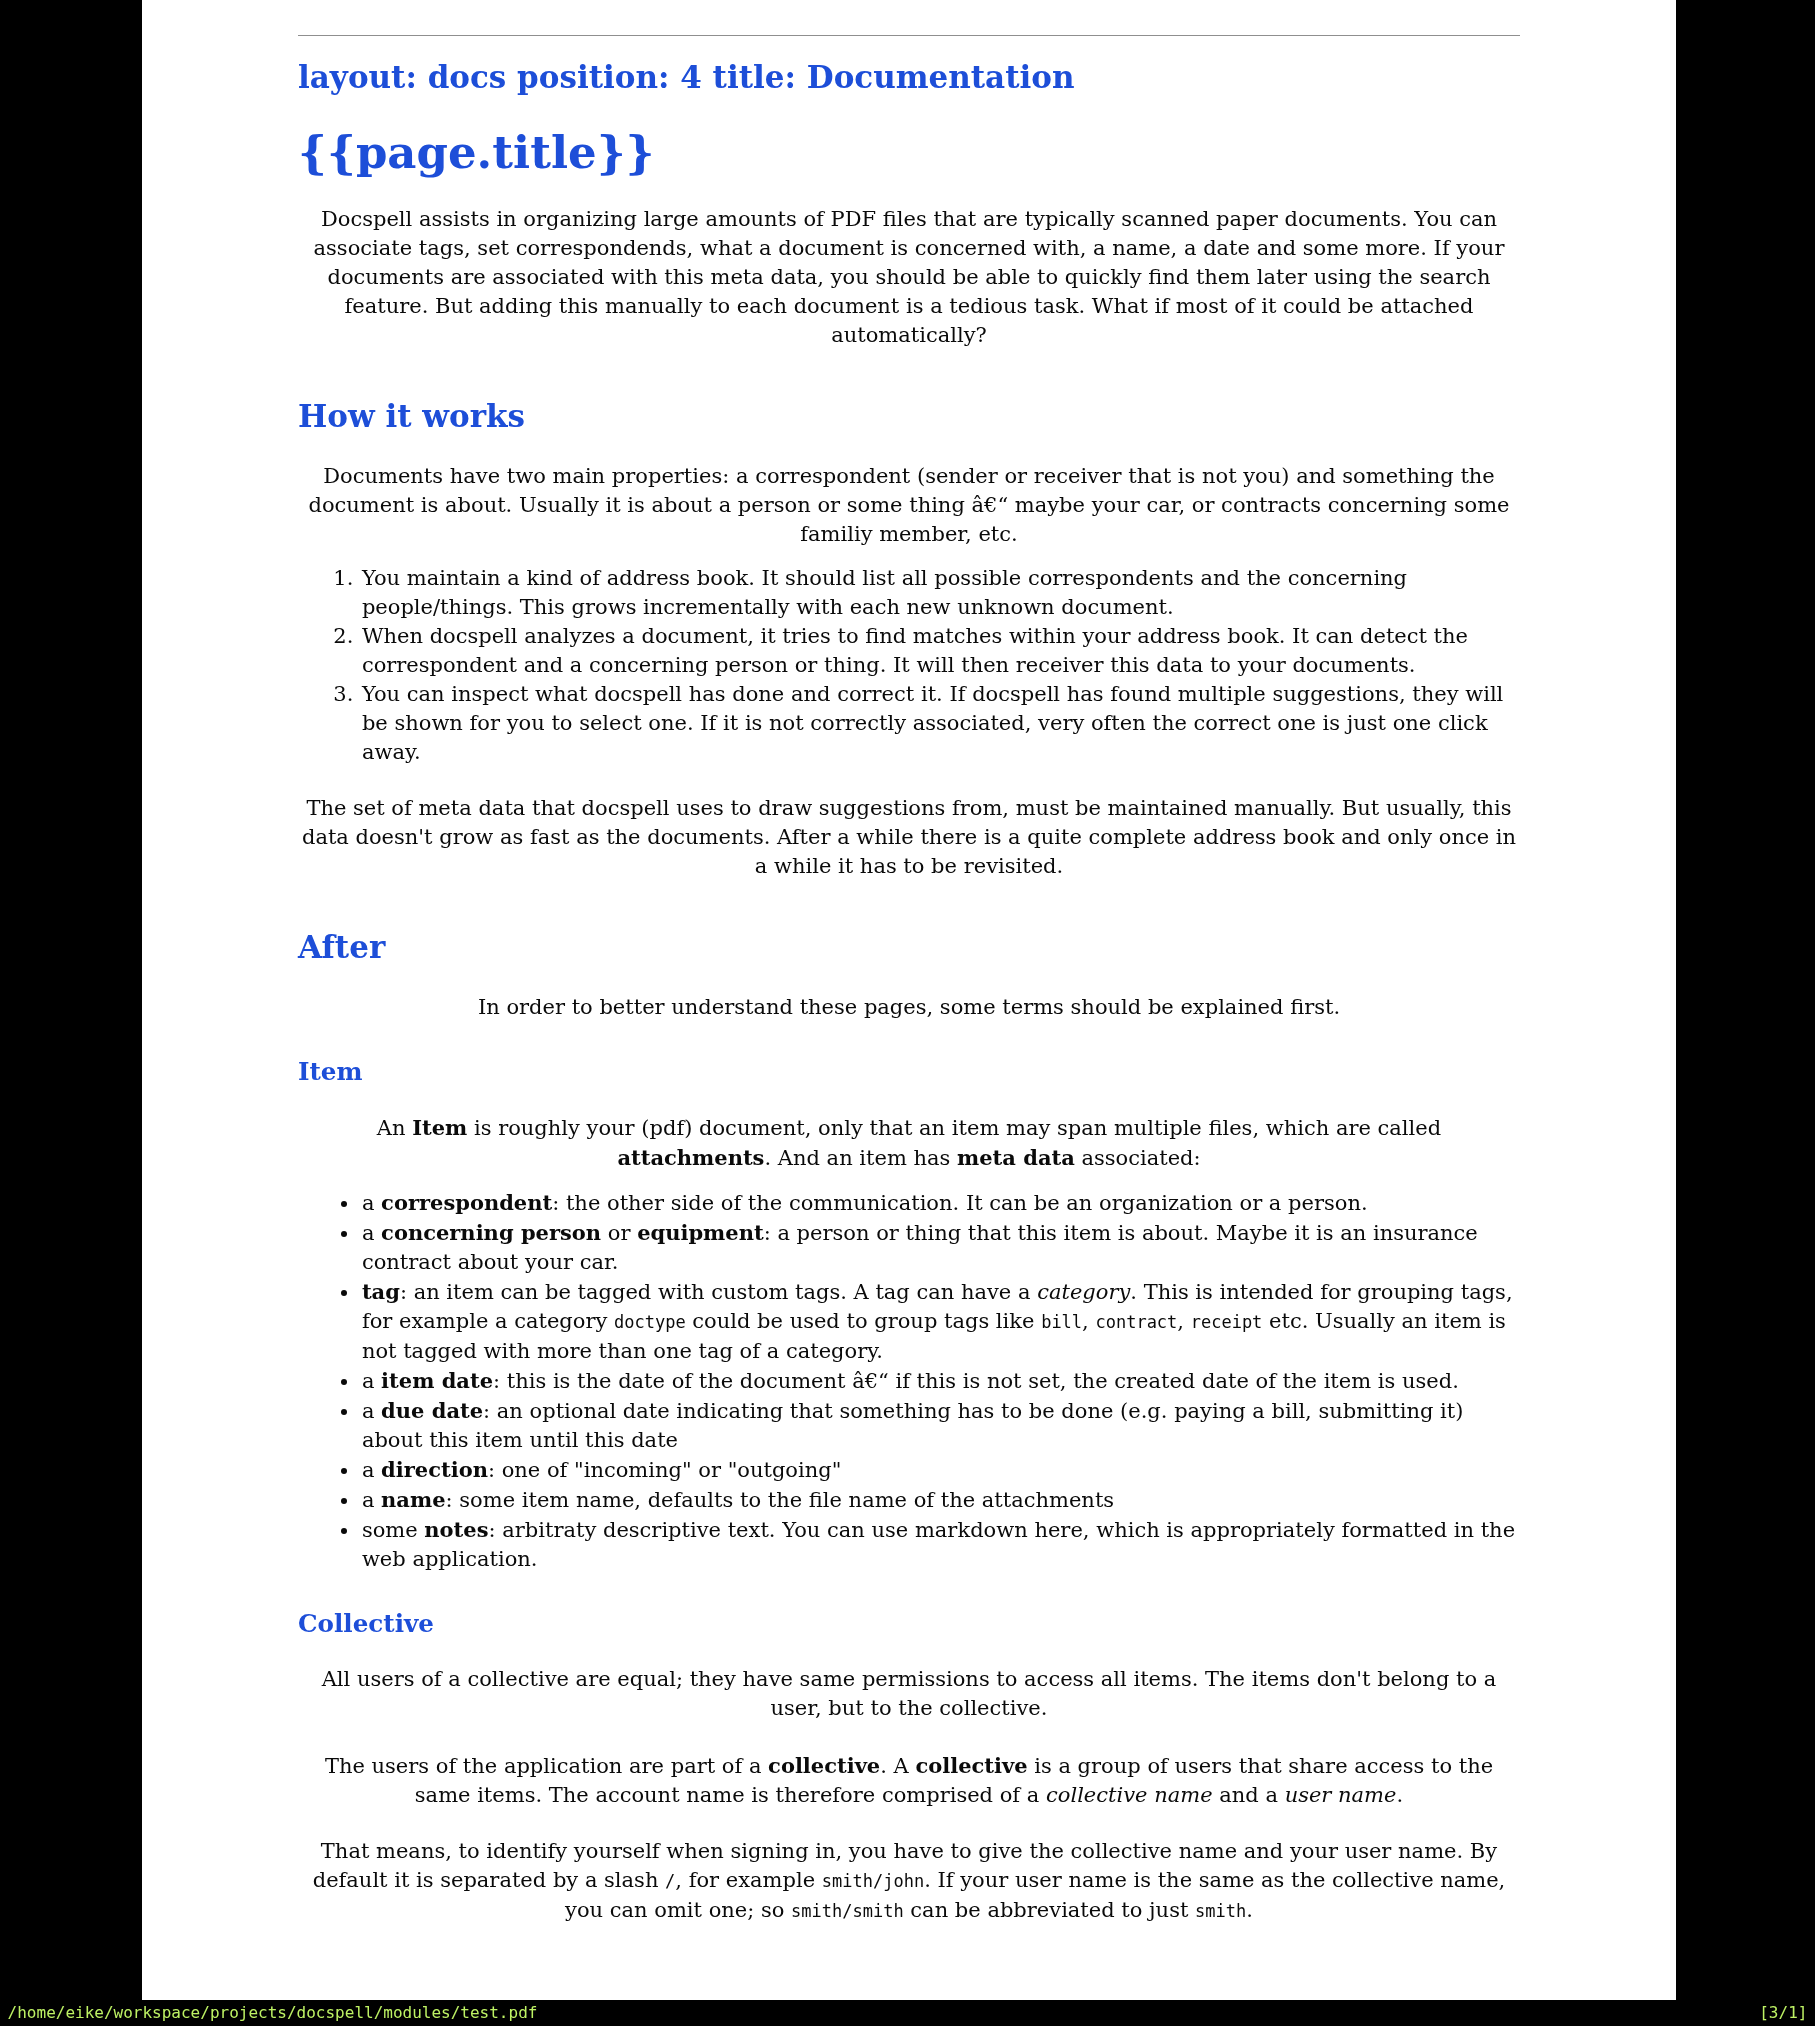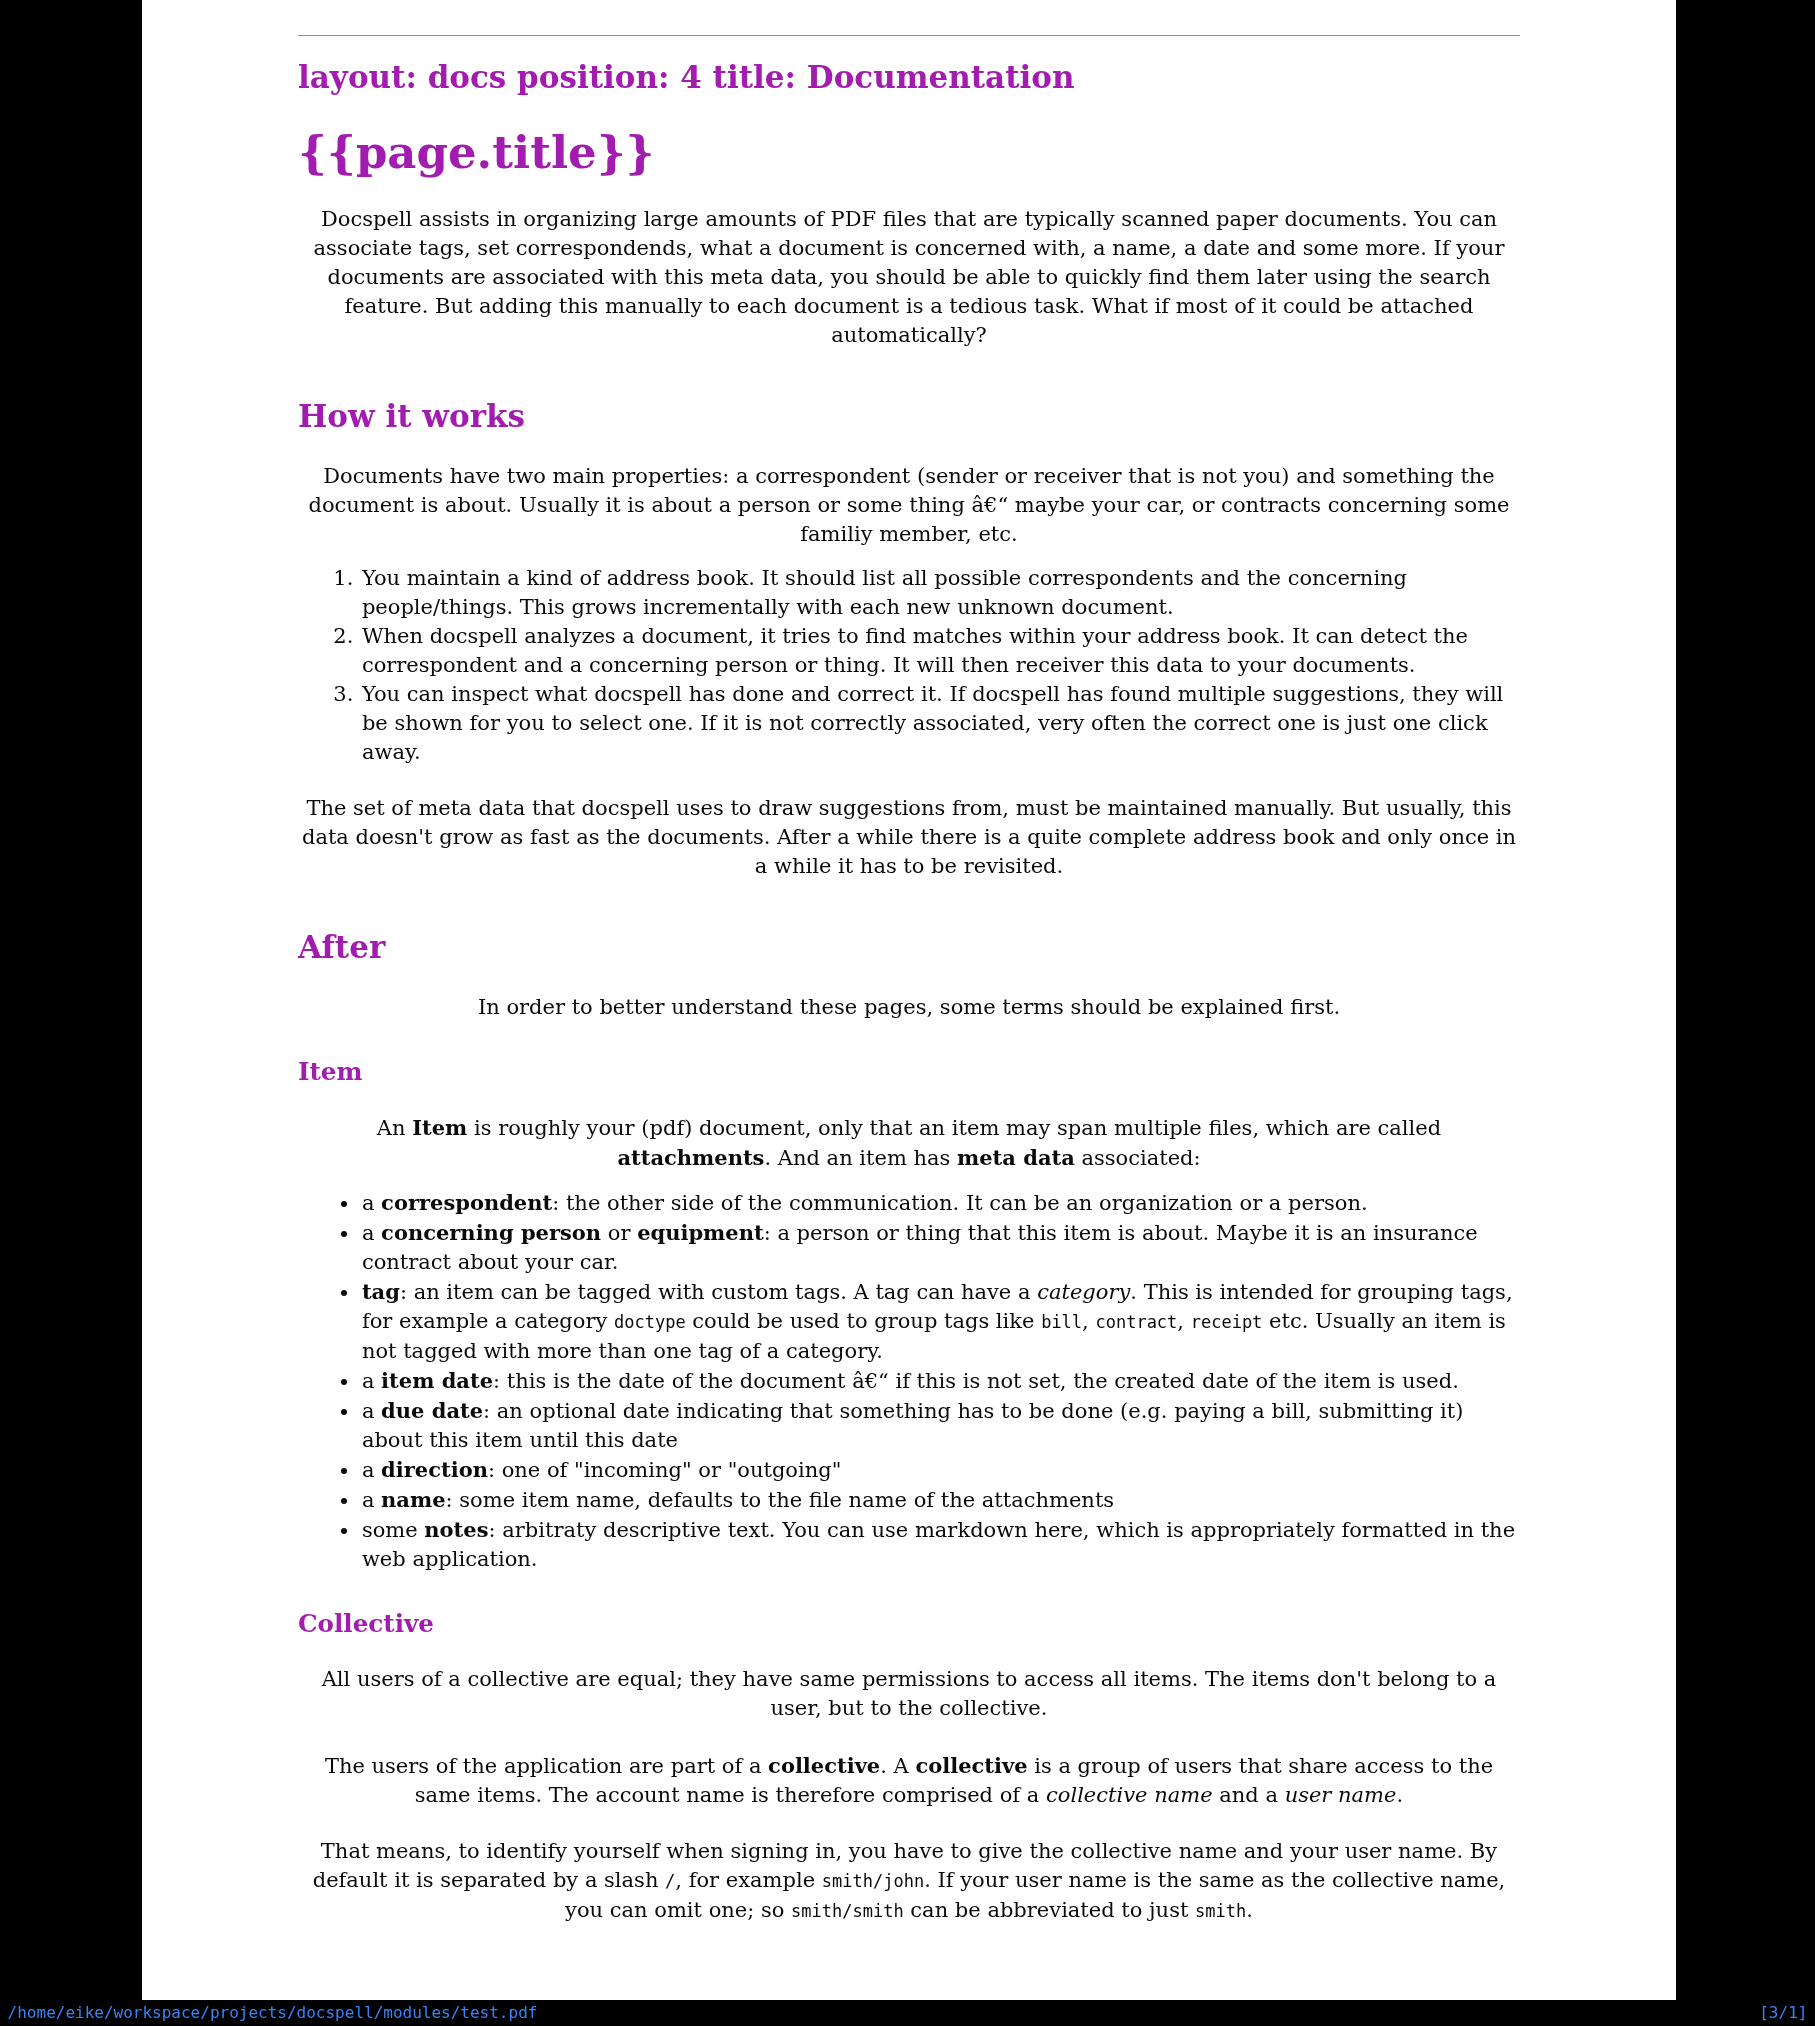--- a/index.html
+++ b/index.html
@@ -23,42 +23,42 @@
   .content {
     padding: 0 156px;
     font-size: 21px;
     line-height: 29px;
   }
   .rule {
     border: none;
     border-top: 1.9px solid #8f8f8f;
     margin: 35px 0 0 0;
   }
-  h1, h2, h3 { font-weight: bold; color: #a21caf; }
+  h1, h2, h3 { font-weight: bold; color: #1d4ed8; }
   h2.fm-heading { font-size: 31px; line-height: 36px; margin: 23px 0 0 0; }
   h1.doc-title  { font-size: 45px; line-height: 51px; margin: 32px 0 14px 0; }
   h2.sec-heading { font-size: 31px; line-height: 36px; margin: 48px 0 0 0; }
   h3.sub-heading { font-size: 24.6px; line-height: 28px; margin: 36px 0 0 0; }
   p { margin: 27.4px 0 0 0; text-align: center; }
   ol, ul { margin: 15px 0 0 0; padding: 0 0 0 62px; }
   li { margin: 0; padding-left: 1.9px; }
 
   .rt-b { font-weight: bold; }
   .rt-i { font-style: italic; }
   .rt-c {
     font-family: "DejaVu Sans Mono", monospace;
     font-size: 17px;
   }
 
   .statusbar {
     position: absolute;
     left: 0; bottom: 0;
     width: 100%; height: 25.6px;
     background: #000000;
-    color: #3b82f6;
+    color: #bef264;
     font-family: "DejaVu Sans Mono", monospace;
     font-size: 16px;
     line-height: 25.6px;
     display: flex;
     justify-content: space-between;
     box-sizing: border-box;
     padding: 0 7.6px;
   }
 </style>
 </head>

